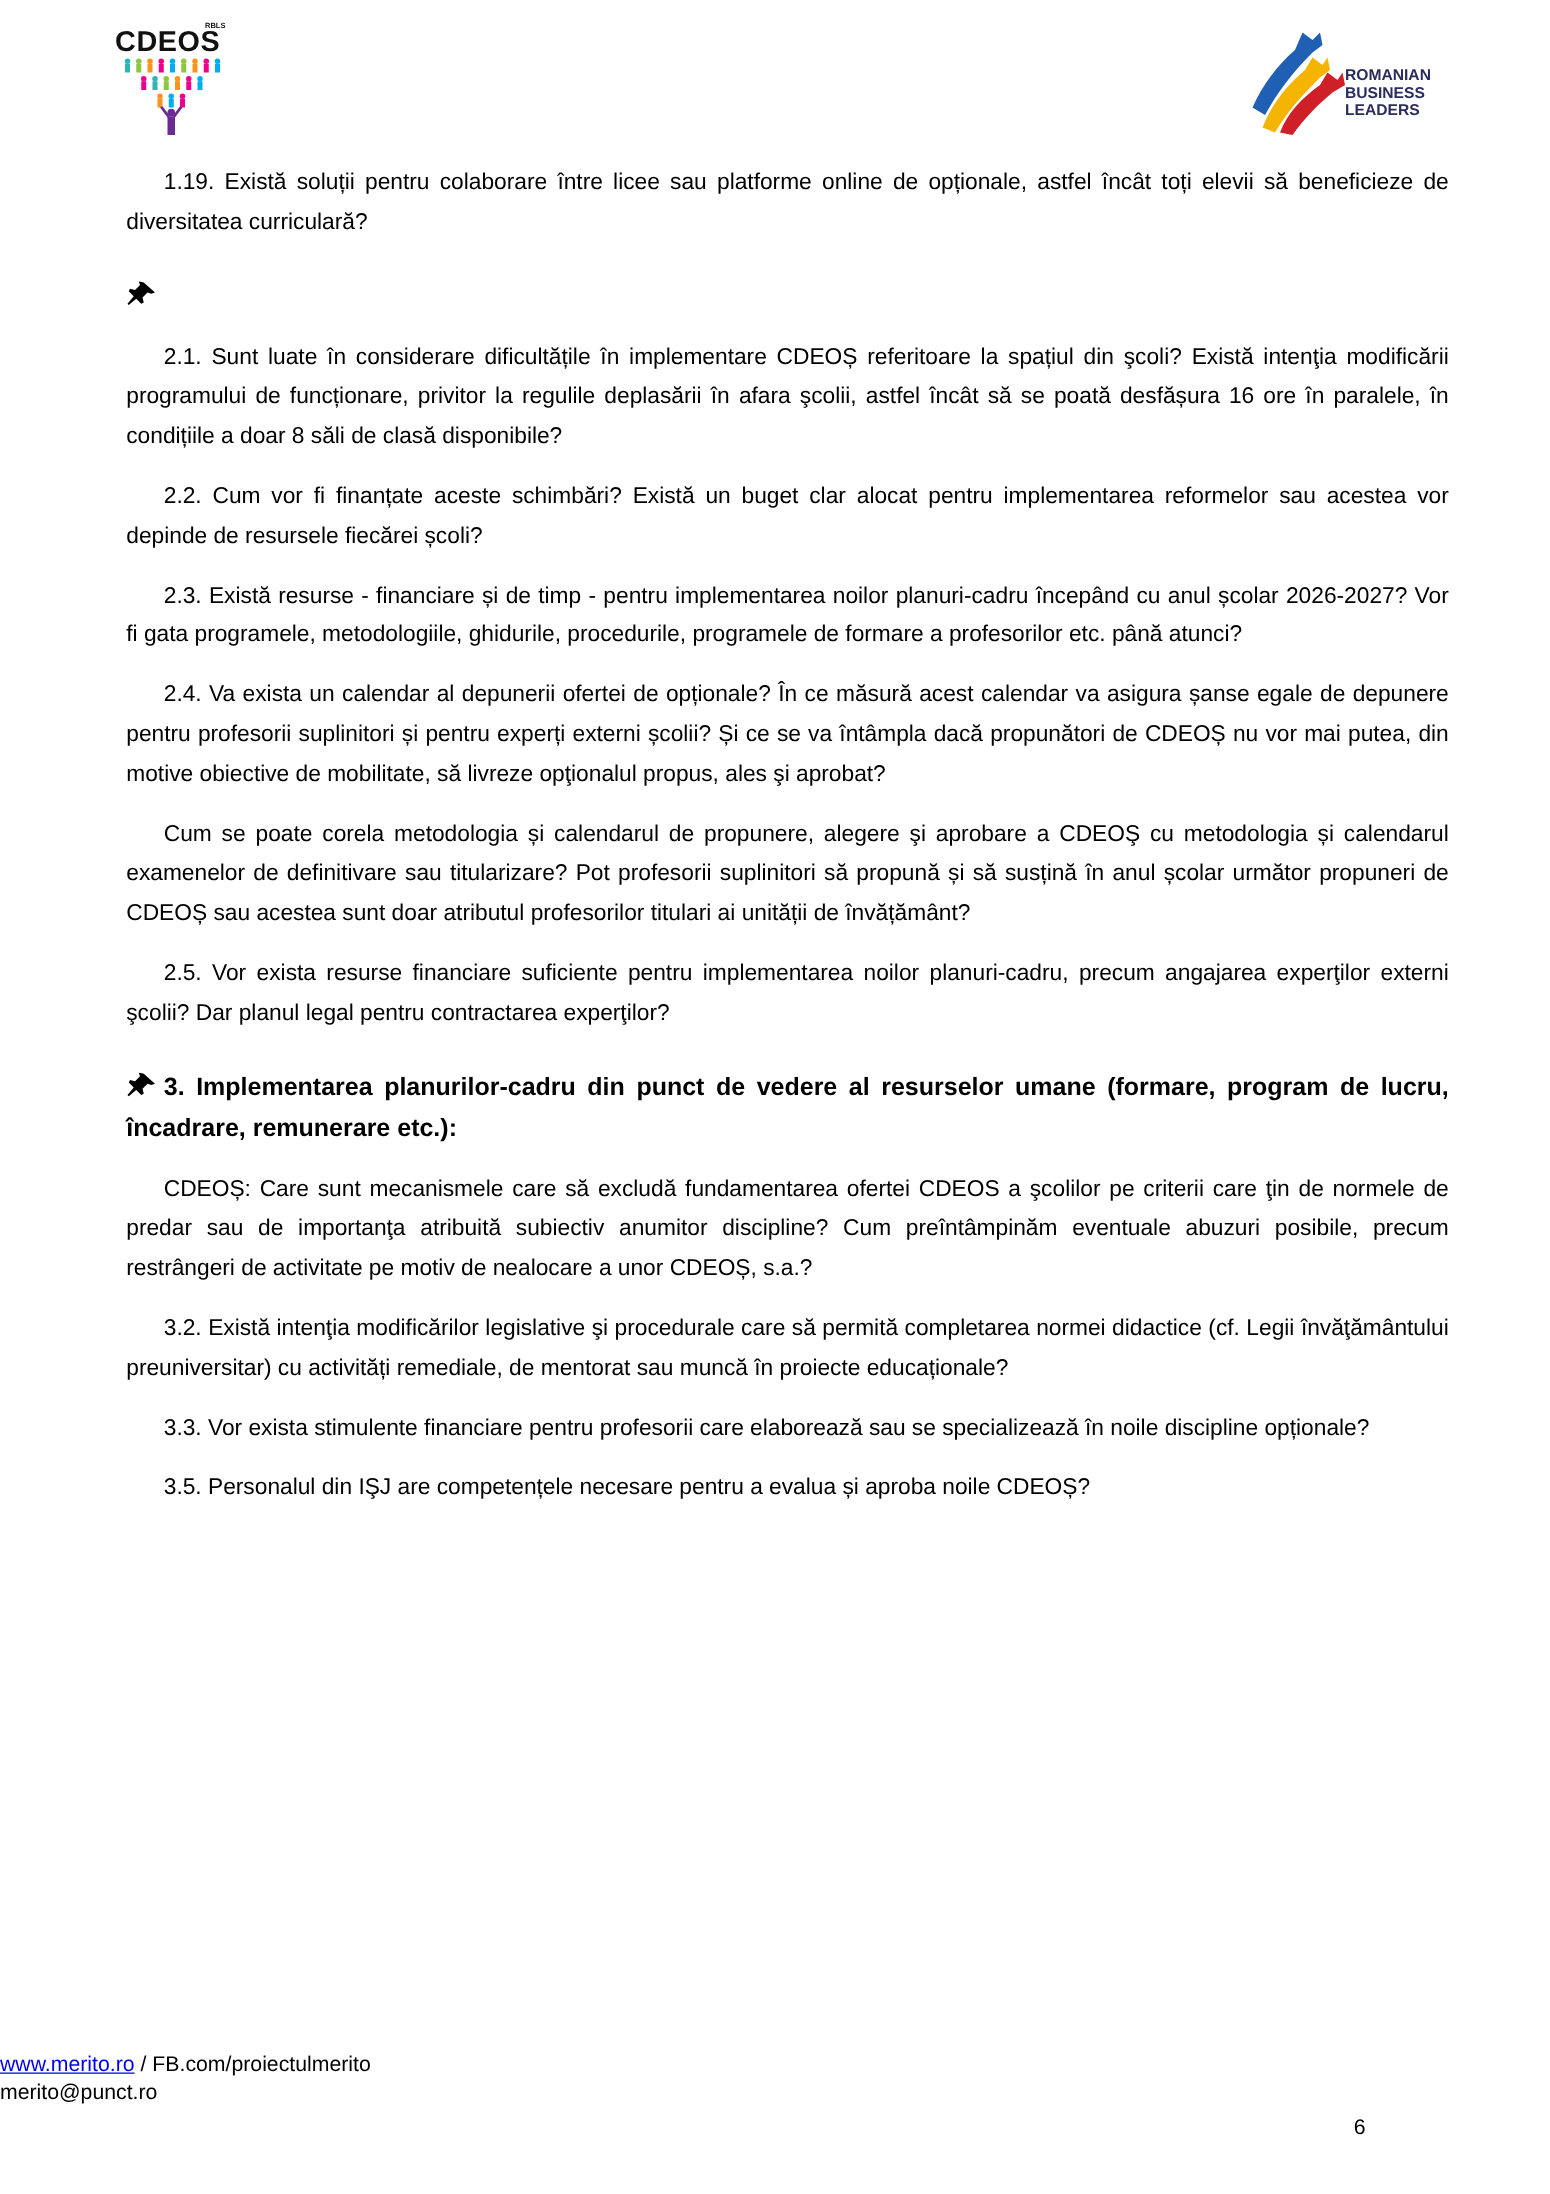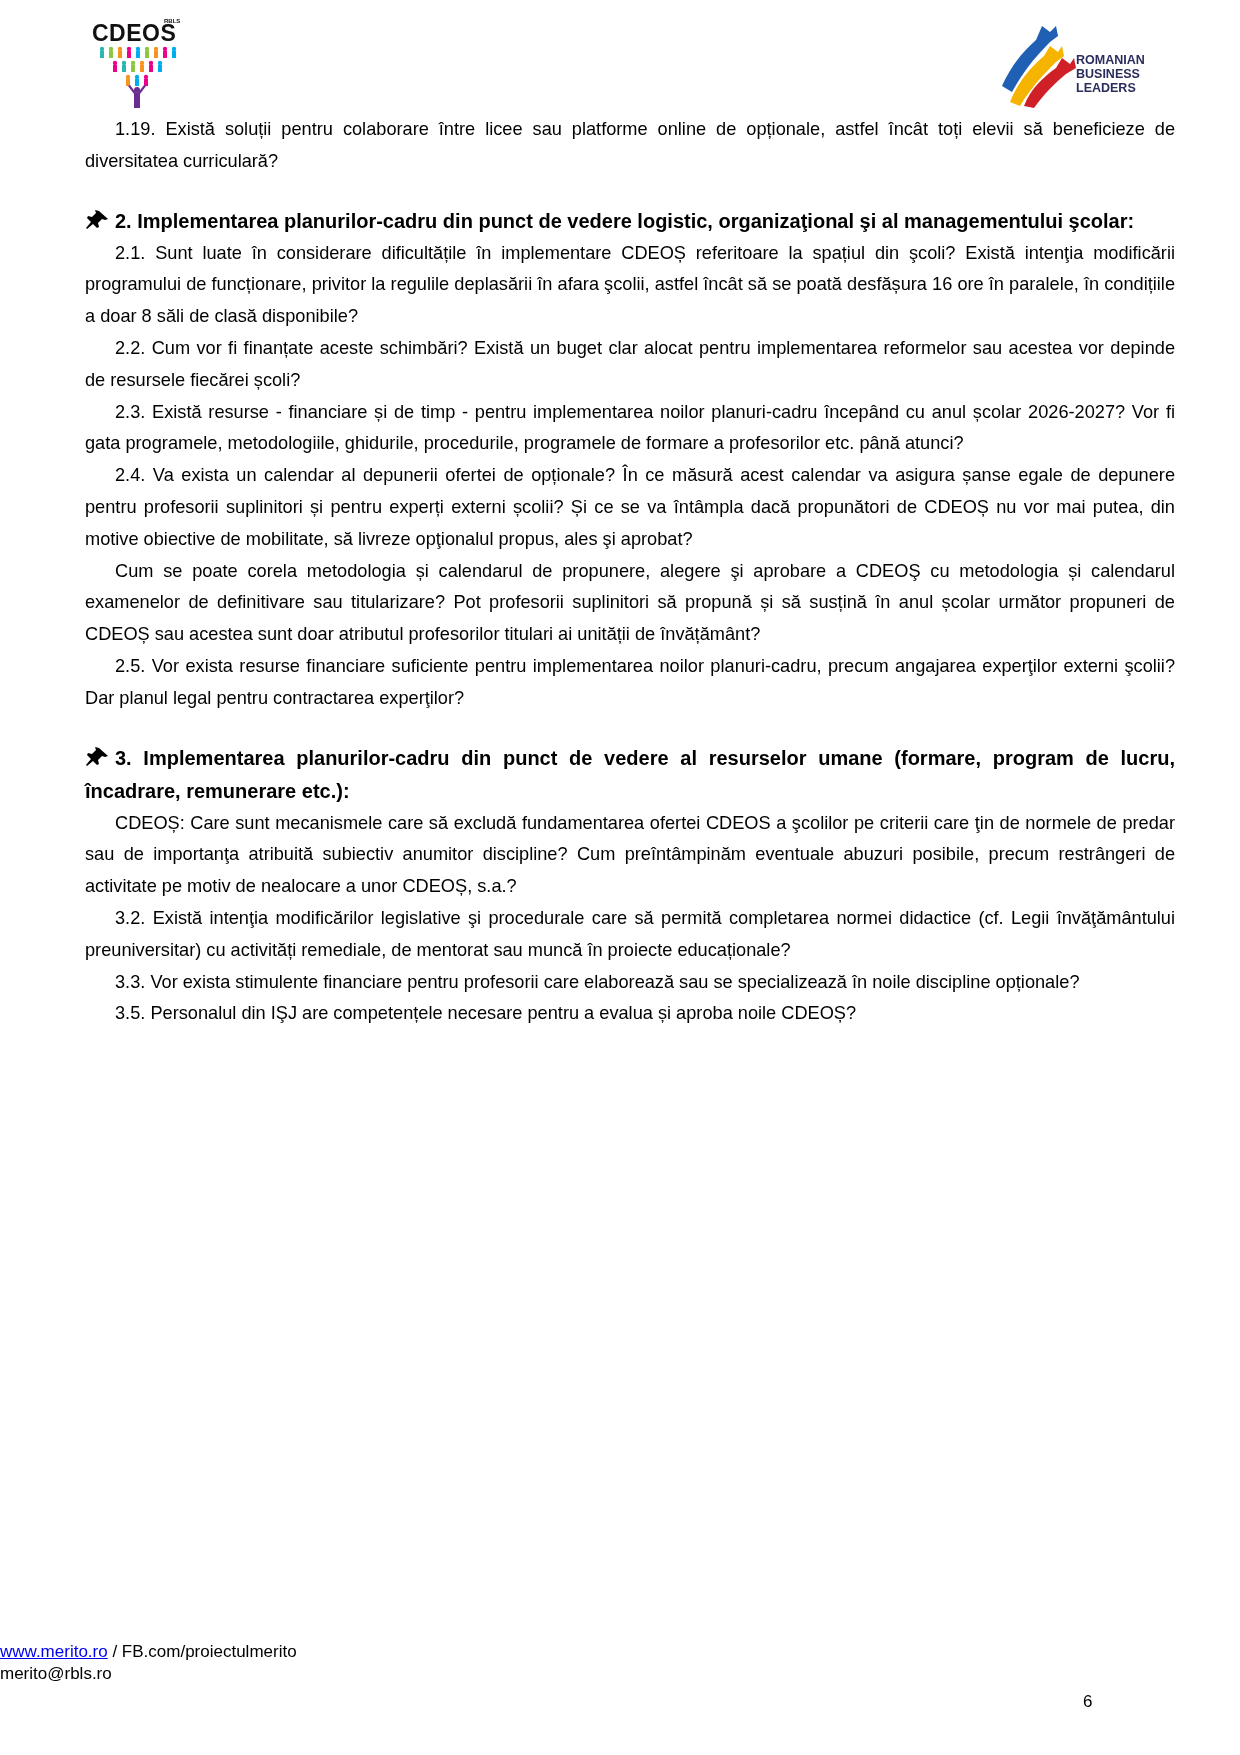--- a/index.html
+++ b/index.html
@@ -11,21 +11,21 @@
   .merito-word { position: absolute; left: 0; top: 2px; font-family: "Liberation Sans", sans-serif; font-weight: bold; font-size: 23px; letter-spacing: 0.5px; color: #111; }
   .merito-rbls { position: absolute; left: 72px; top: 0; font-family: "Liberation Sans", sans-serif; font-weight: bold; font-size: 6px; color: #111; }
   .merito-people { position: absolute; left: 0; top: 28px; width: 96px; height: 64px; }
 
   .logo-rbl { position: absolute; left: 1000px; top: 18px; width: 170px; height: 90px; }
   .rbl-text { position: absolute; left: 76px; top: 35px; font-family: "Liberation Sans", sans-serif; font-weight: bold; font-size: 12.5px; line-height: 14px; color: #2b2d5c; }
   .rbl-mark { position: absolute; left: 0; top: 0; width: 76px; height: 90px; }
 
   
   .content { position: absolute; left: 85px; top: 114px; width: 1090px; font-family: "Liberation Sans Narrow", "Liberation Sans", sans-serif; font-size: 18.2px; line-height: 31.8px; text-align: justify; }
-  .content p { margin: 0; text-indent: 30px; }
+  .content p { margin: 16px; text-indent: 30px; }
   .heading { font-weight: bold; font-size: 20px; line-height: 33px; text-indent: 0 !important; margin-top: 27px !important; margin-bottom: 0 !important; }
   .pin { display: inline-block; width: 24px; height: 20px; vertical-align: -2px; margin-right: 6px; }
 
   
   .footer { position: absolute; left: 0; top: 1641px; width: 1240px; text-align: left; font-family: "Liberation Sans", sans-serif; font-size: 17px; line-height: 22px; }
   .footer a { color: #0000ee; text-decoration: underline; }
   .page-num { position: absolute; left: 1083px; top: 1692px; font-family: "Liberation Sans", sans-serif; font-size: 17px; }
 </style>
 </head>
 <body>
@@ -95,21 +95,21 @@
       <div>BUSINESS</div>
       <div>LEADERS</div>
     </div>
   </div>
 
   <div class="content">
     <p>1.19. Există soluții pentru colaborare între licee sau platforme online de opționale, astfel încât toți elevii să beneficieze de diversitatea curriculară?</p>
 
     <p class="heading"><svg class="pin" viewBox="0 0 24 20">
           <path d="M14 1 L23 9 L20 10 L17 9 L13 13 L14 17 L12 18 L8 14 L2 19 L1 18 L6 12 L2 8 L3 6 L7 7 L11 3 L10 0 Z" fill="#000"></path>
-        </svg><span>2. Implementarea planurilor-cadru din punct de vedere logistic, organizaţional şi al managementului şcolar:</span></p>
+        </svg></p>
 
     <p>2.1. Sunt luate în considerare dificultățile în implementare CDEOȘ referitoare la spațiul din şcoli? Există intenţia modificării programului de funcționare, privitor la regulile deplasării în afara şcolii, astfel încât să se poată desfășura 16 ore în paralele, în condițiile a doar 8 săli de clasă disponibile?</p>
     <p>2.2. Cum vor fi finanțate aceste schimbări? Există un buget clar alocat pentru implementarea reformelor sau acestea vor depinde de resursele fiecărei școli?</p>
     <p>2.3. Există resurse - financiare și de timp - pentru implementarea noilor planuri-cadru începând cu anul școlar 2026-2027? Vor fi gata programele, metodologiile, ghidurile, procedurile, programele de formare a profesorilor etc. până atunci?</p>
     <p>2.4. Va exista un calendar al depunerii ofertei de opționale? În ce măsură acest calendar va asigura șanse egale de depunere pentru profesorii suplinitori și pentru experți externi școlii? Și ce se va întâmpla dacă propunători de CDEOȘ nu vor mai putea, din motive obiective de mobilitate, să livreze opţionalul propus, ales şi aprobat?</p>
     <p>Cum se poate corela metodologia și calendarul de propunere, alegere şi aprobare a CDEOŞ cu metodologia și calendarul examenelor de definitivare sau titularizare? Pot profesorii suplinitori să propună și să susțină în anul școlar următor propuneri de CDEOȘ sau acestea sunt doar atributul profesorilor titulari ai unității de învățământ?</p>
     <p>2.5. Vor exista resurse financiare suficiente pentru implementarea noilor planuri-cadru, precum angajarea experţilor externi şcolii? Dar planul legal pentru contractarea experţilor?</p>
 
     <p class="heading"><svg class="pin" viewBox="0 0 24 20">
           <path d="M14 1 L23 9 L20 10 L17 9 L13 13 L14 17 L12 18 L8 14 L2 19 L1 18 L6 12 L2 8 L3 6 L7 7 L11 3 L10 0 Z" fill="#000"></path>
@@ -118,17 +118,17 @@
     <p>CDEOȘ: Care sunt mecanismele care să excludă fundamentarea ofertei CDEOS a şcolilor pe criterii care ţin de normele de predar sau de importanţa atribuită subiectiv anumitor discipline? Cum preîntâmpinăm eventuale abuzuri posibile, precum restrângeri de activitate pe motiv de nealocare a unor CDEOȘ, s.a.?</p>
     <p>3.2. Există intenţia modificărilor legislative şi procedurale care să permită completarea normei didactice (cf. Legii învăţământului preuniversitar) cu activități remediale, de mentorat sau muncă în proiecte educaționale?</p>
     <p>3.3. Vor exista stimulente financiare pentru profesorii care elaborează sau se specializează în noile discipline opționale?</p>
     <p>3.5. Personalul din IŞJ are competențele necesare pentru a evalua și aproba noile CDEOȘ?</p>
   </div>
 
   <div class="footer">
     <div>
       <a>www.merito.ro</a><span style="white-space:pre"> / </span><span>FB.com/proiectulmerito</span>
     </div>
-    <div>merito@rbls.ro</div>
+    <div>merito@punct.ro</div>
   </div>
 
   <div class="page-num">6</div>
 </div>
 
 </body></html>

